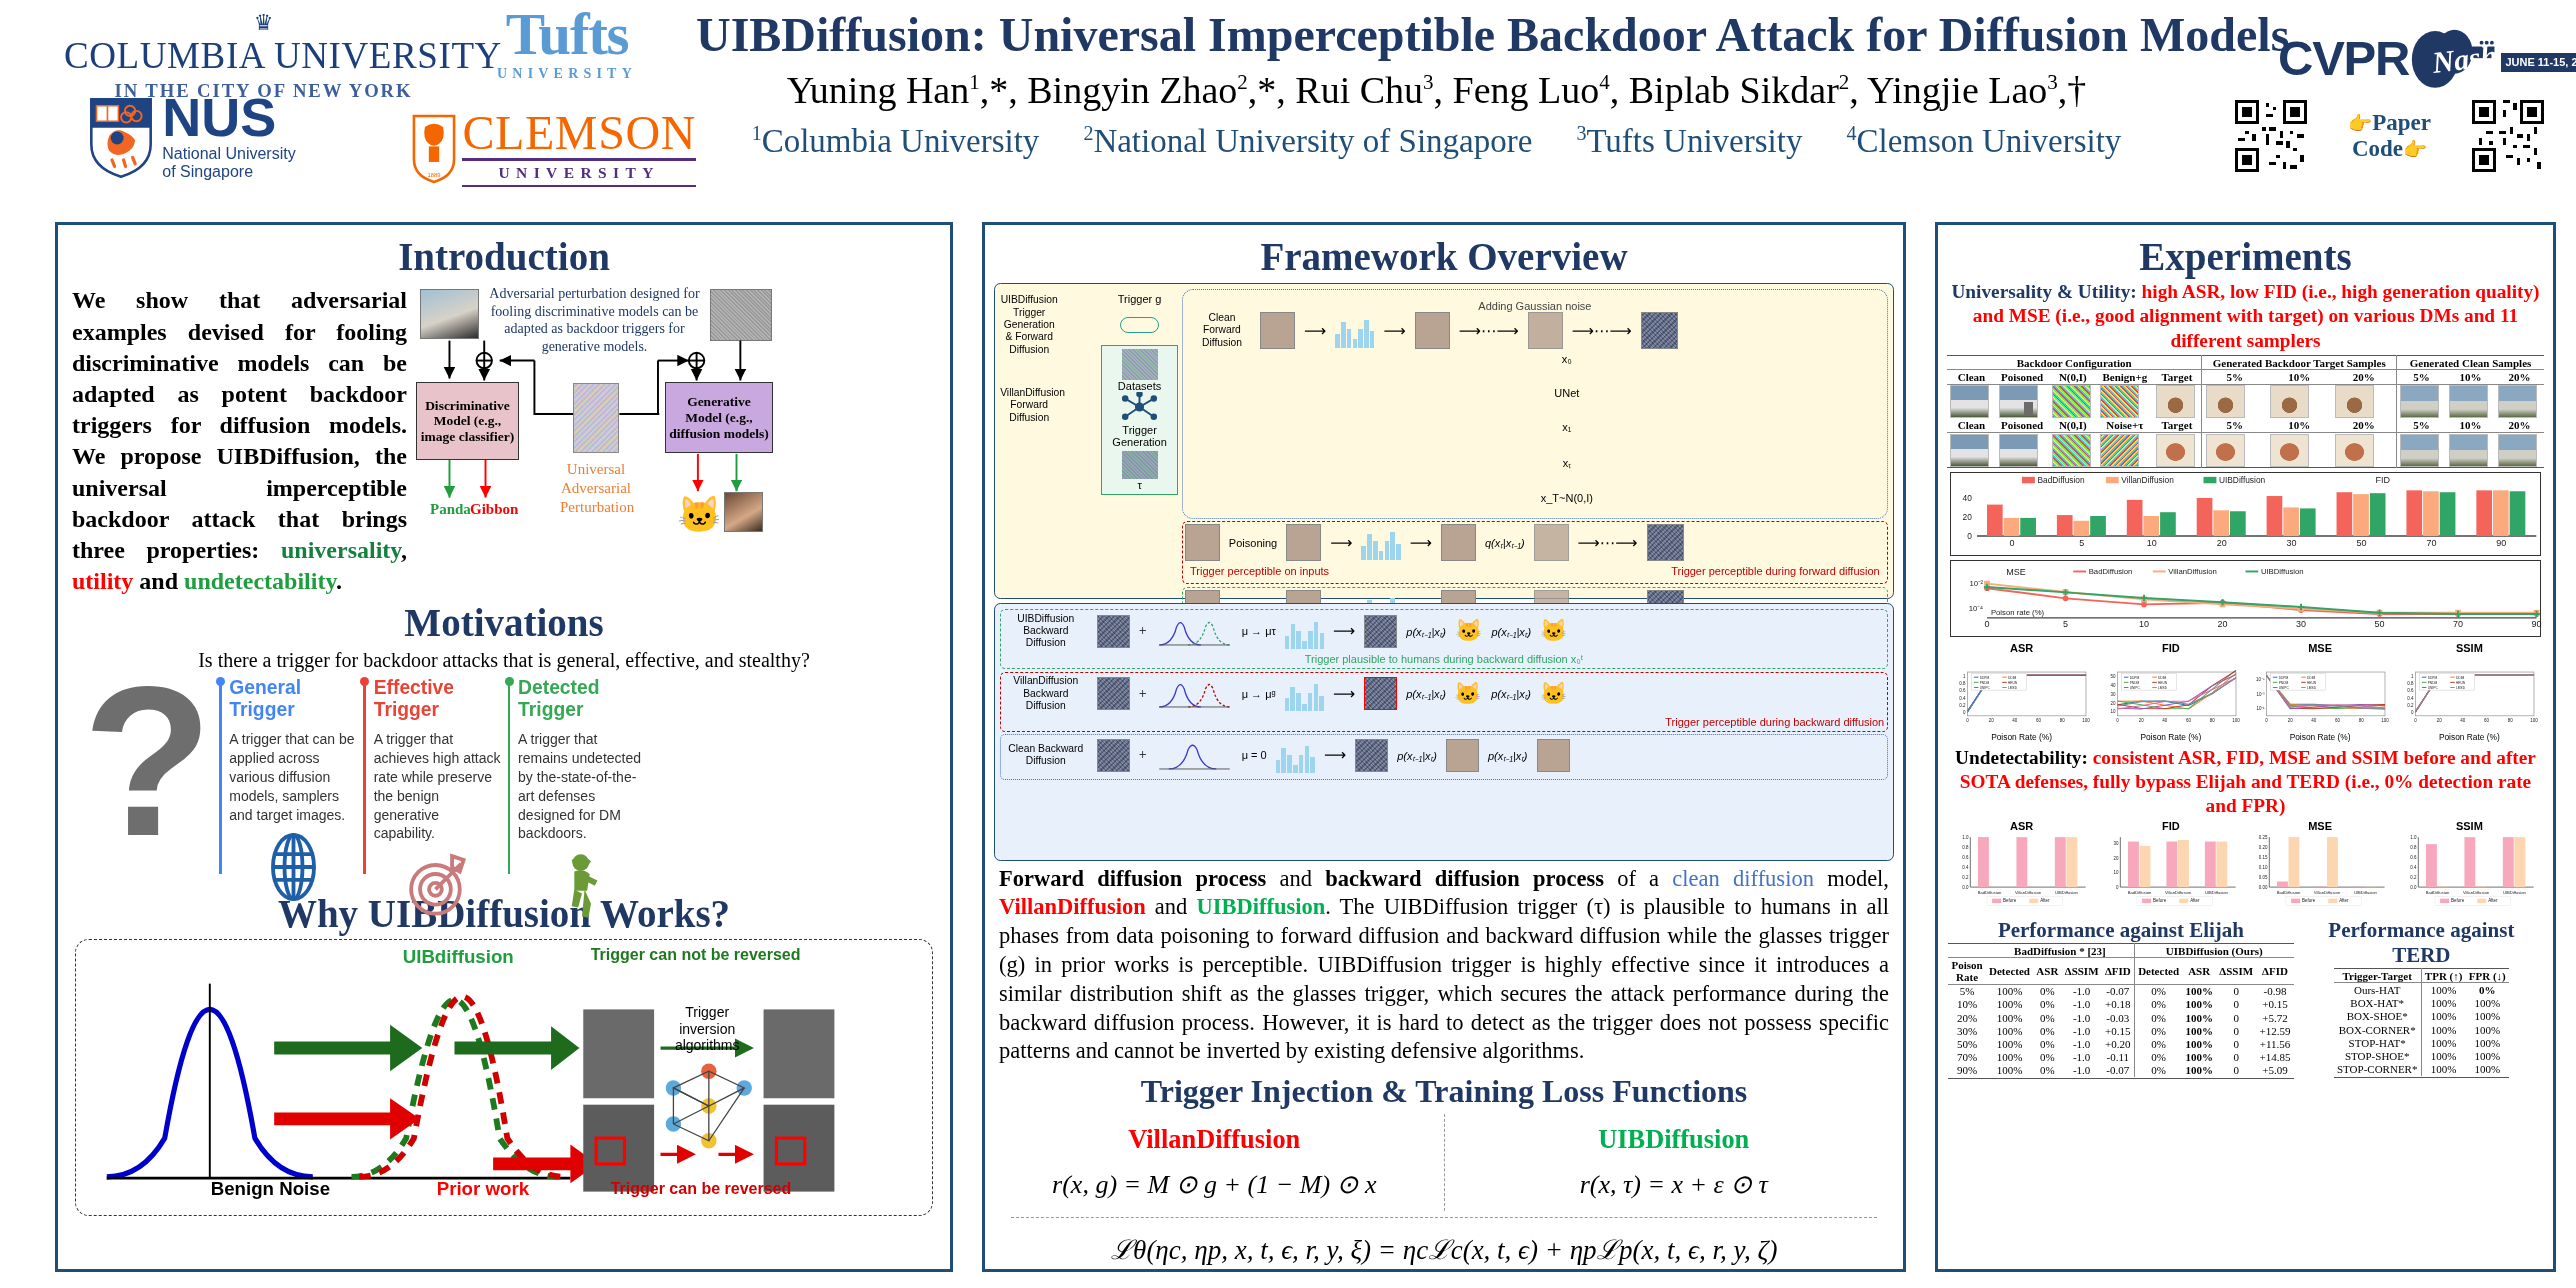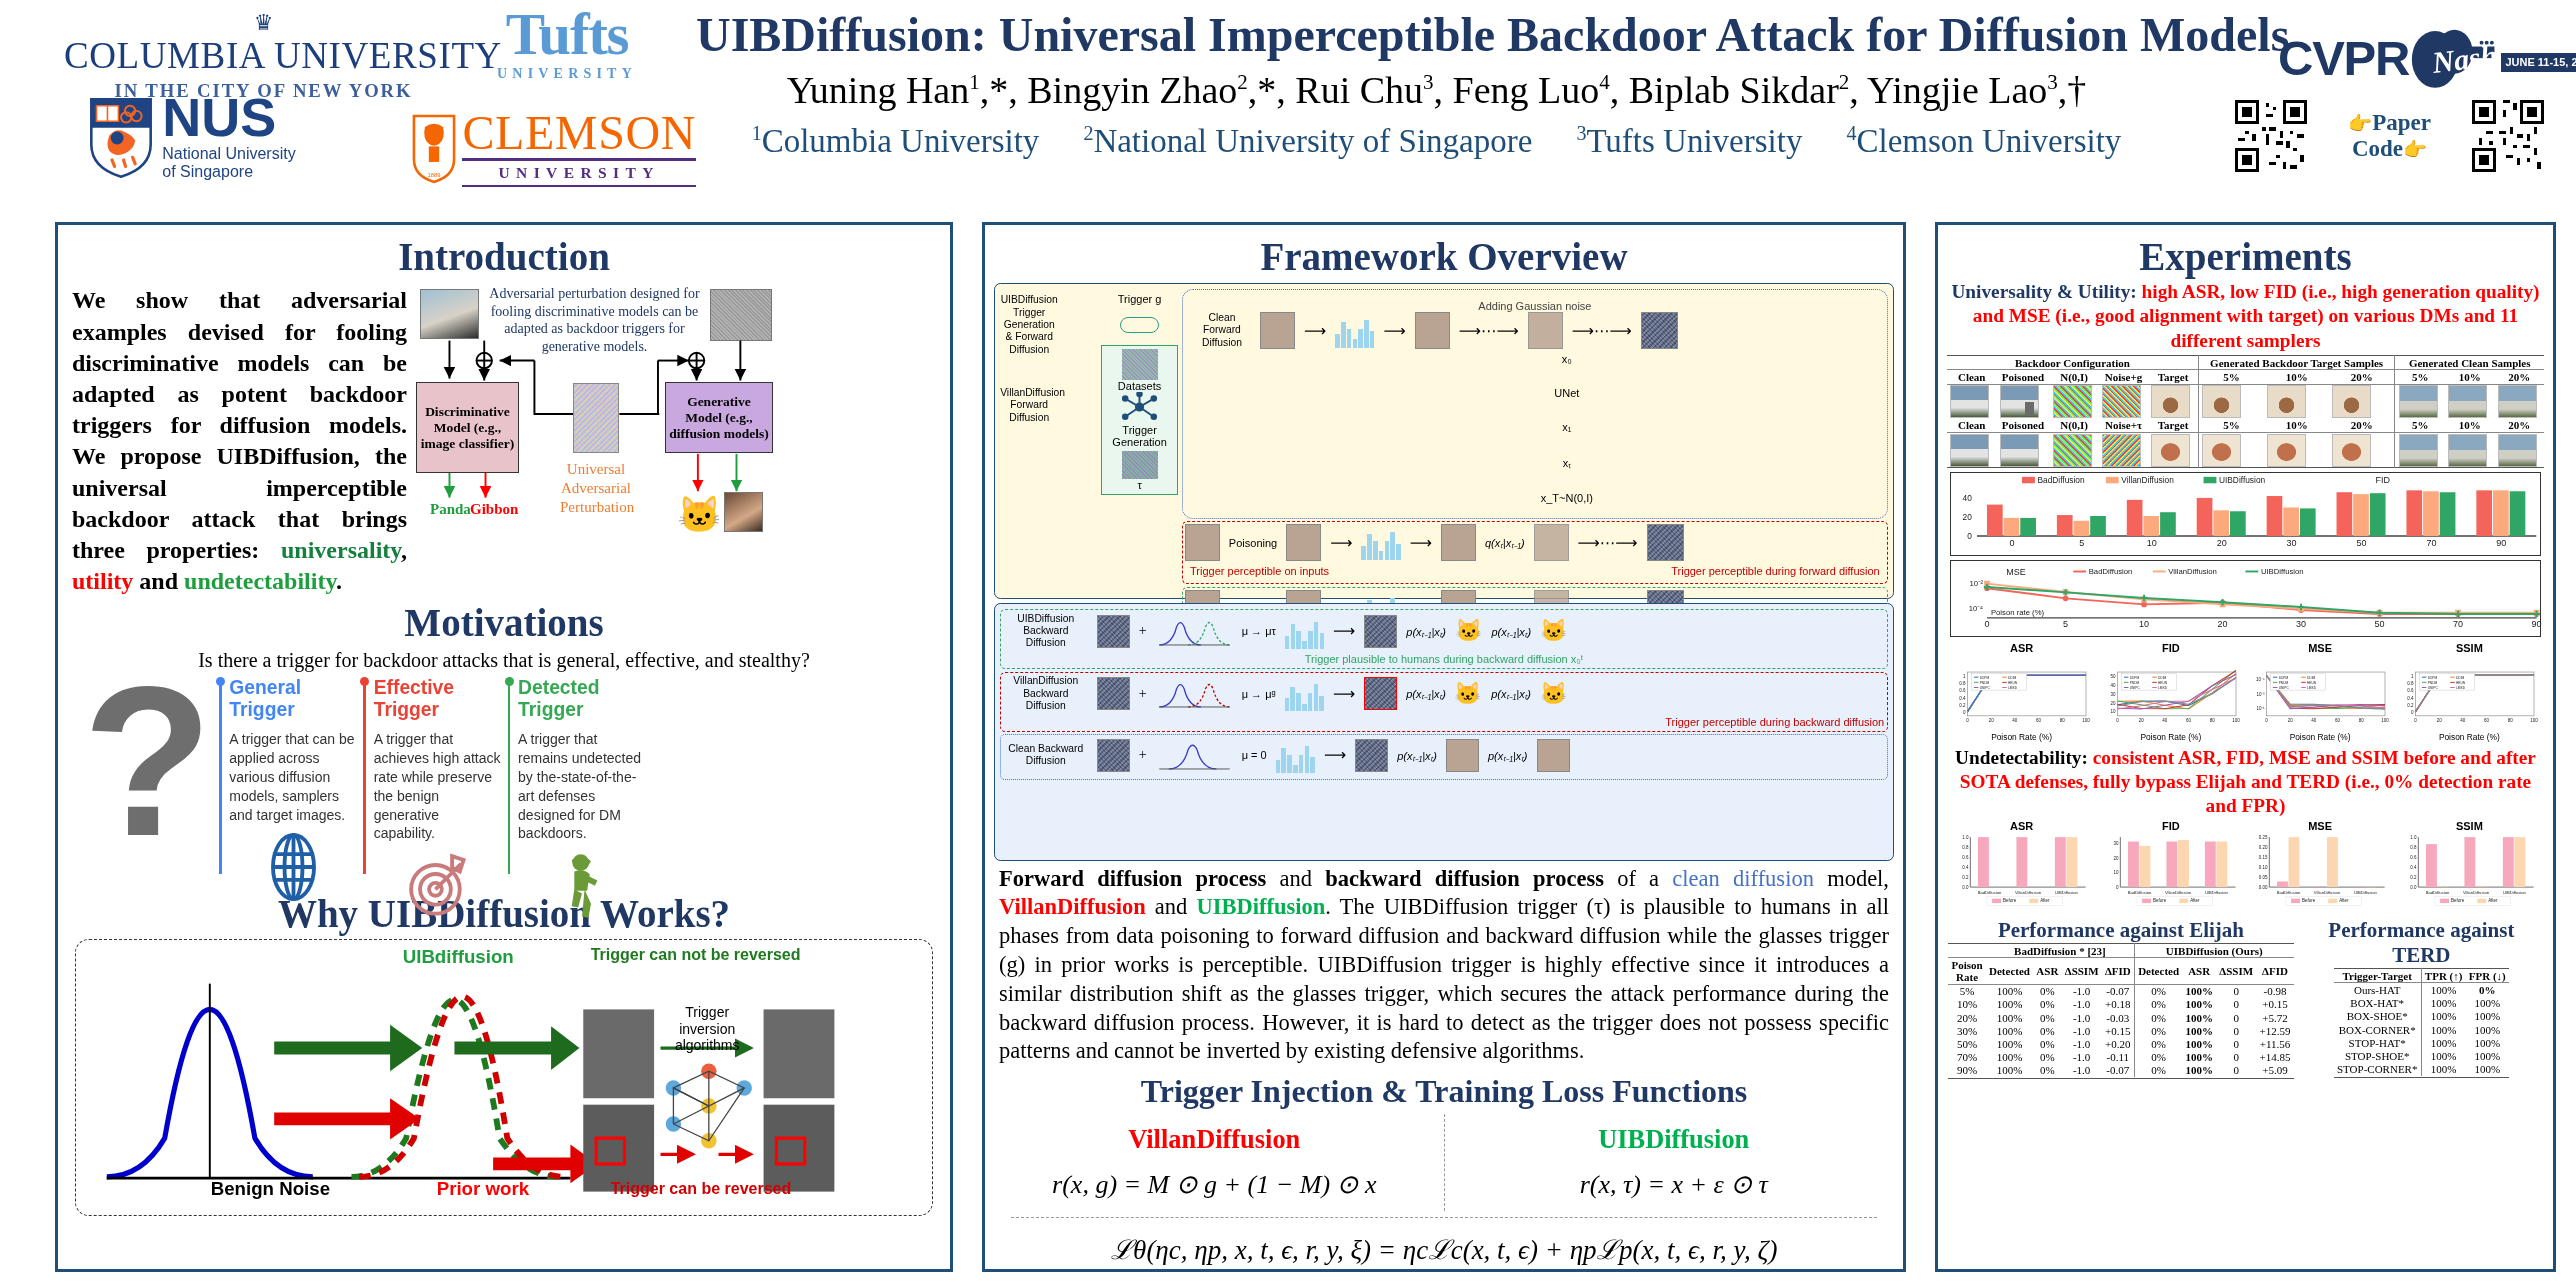--- a/index.html
+++ b/index.html
@@ -340,21 +340,21 @@
         <path d="M390 117 L438 117" stroke="#000" stroke-width="3" marker-end="url(#ah)"></path>
         <path d="M390 200 L390 117" stroke="#000" stroke-width="3" fill="none"></path>
         <path d="M330 200 L392 200" stroke="#000" stroke-width="3" fill="none"></path>
         <line x1="450" y1="129" x2="450" y2="148" stroke="#000" stroke-width="3" marker-end="url(#ah)"></line>
         <line x1="66" y1="262" x2="66" y2="330" stroke="#1E9E3E" stroke-width="3" marker-end="url(#ahg)"></line>
         <line x1="122" y1="262" x2="122" y2="330" stroke="#FF0000" stroke-width="3" marker-end="url(#ahr)"></line>
         <line x1="452" y1="262" x2="452" y2="320" stroke="#FF0000" stroke-width="3" marker-end="url(#ahr)"></line>
         <line x1="512" y1="262" x2="512" y2="320" stroke="#1E9E3E" stroke-width="3" marker-end="url(#ahg)"></line>
       </svg>
 
-      <div class="nodebox pink" style="left:9px;top:97px;width:103px;height:91px;">Discriminative Model (e.g., image classifier)</div>
+      <div class="nodebox pink" style="left:9px;top:97px;width:103px;height:78px;">Discriminative Model (e.g., image classifier)</div>
       <div class="nodebox purple" style="left:258px;top:97px;width:108px;height:71px;">Generative Model (e.g., diffusion models)</div>
       <div style="position:absolute;left:166px;top:98px;width:46px;height:70px;background:repeating-linear-gradient(45deg,#b8a0c8 0 1.3px,#90c0a8 1.3px 2.6px),repeating-linear-gradient(-45deg,#c8b080 0 1.9px,#a090c8 1.9px 3.9px);background-blend-mode:overlay;border:0.6px solid #888;"></div>
       <div class="uap-capt" style="left:153px;top:175px;width:72px;">Universal Adversarial Perturbation</div>
       <div class="lbl-panda" style="left:23px;top:216px;">Panda</div>
       <div class="lbl-gibbon" style="left:63px;top:216px;">Gibbon</div>
       <div style="position:absolute;left:270px;top:209px;font-size:36px;">🐱</div>
       <div style="position:absolute;left:317px;top:207px;width:39px;height:40px;background:linear-gradient(150deg,#6c4a34,#d4a887 60%,#3a2a20);border:0.6px solid #777;"></div>
     </div>
   </div>
 
@@ -723,21 +723,21 @@
       <tbody>
           <tr class="rule-top rule-mid">
         <th colspan="5">Backdoor Configuration</th>
         <th colspan="3" class="vrule">Generated Backdoor Target Samples</th>
         <th colspan="3" class="vrule">Generated Clean Samples</th>
       </tr>
       <tr class="rule-mid">
         <th>Clean</th>
         <th>Poisoned</th>
         <th>N(0,I)</th>
-        <th>Noise+g</th>
+        <th>Benign+g</th>
         <th>Target</th>
         <th class="vrule">5%</th>
         <th>10%</th>
         <th>20%</th>
         <th class="vrule">5%</th>
         <th>10%</th>
         <th>20%</th>
       </tr>
       <tr>
         <td>

